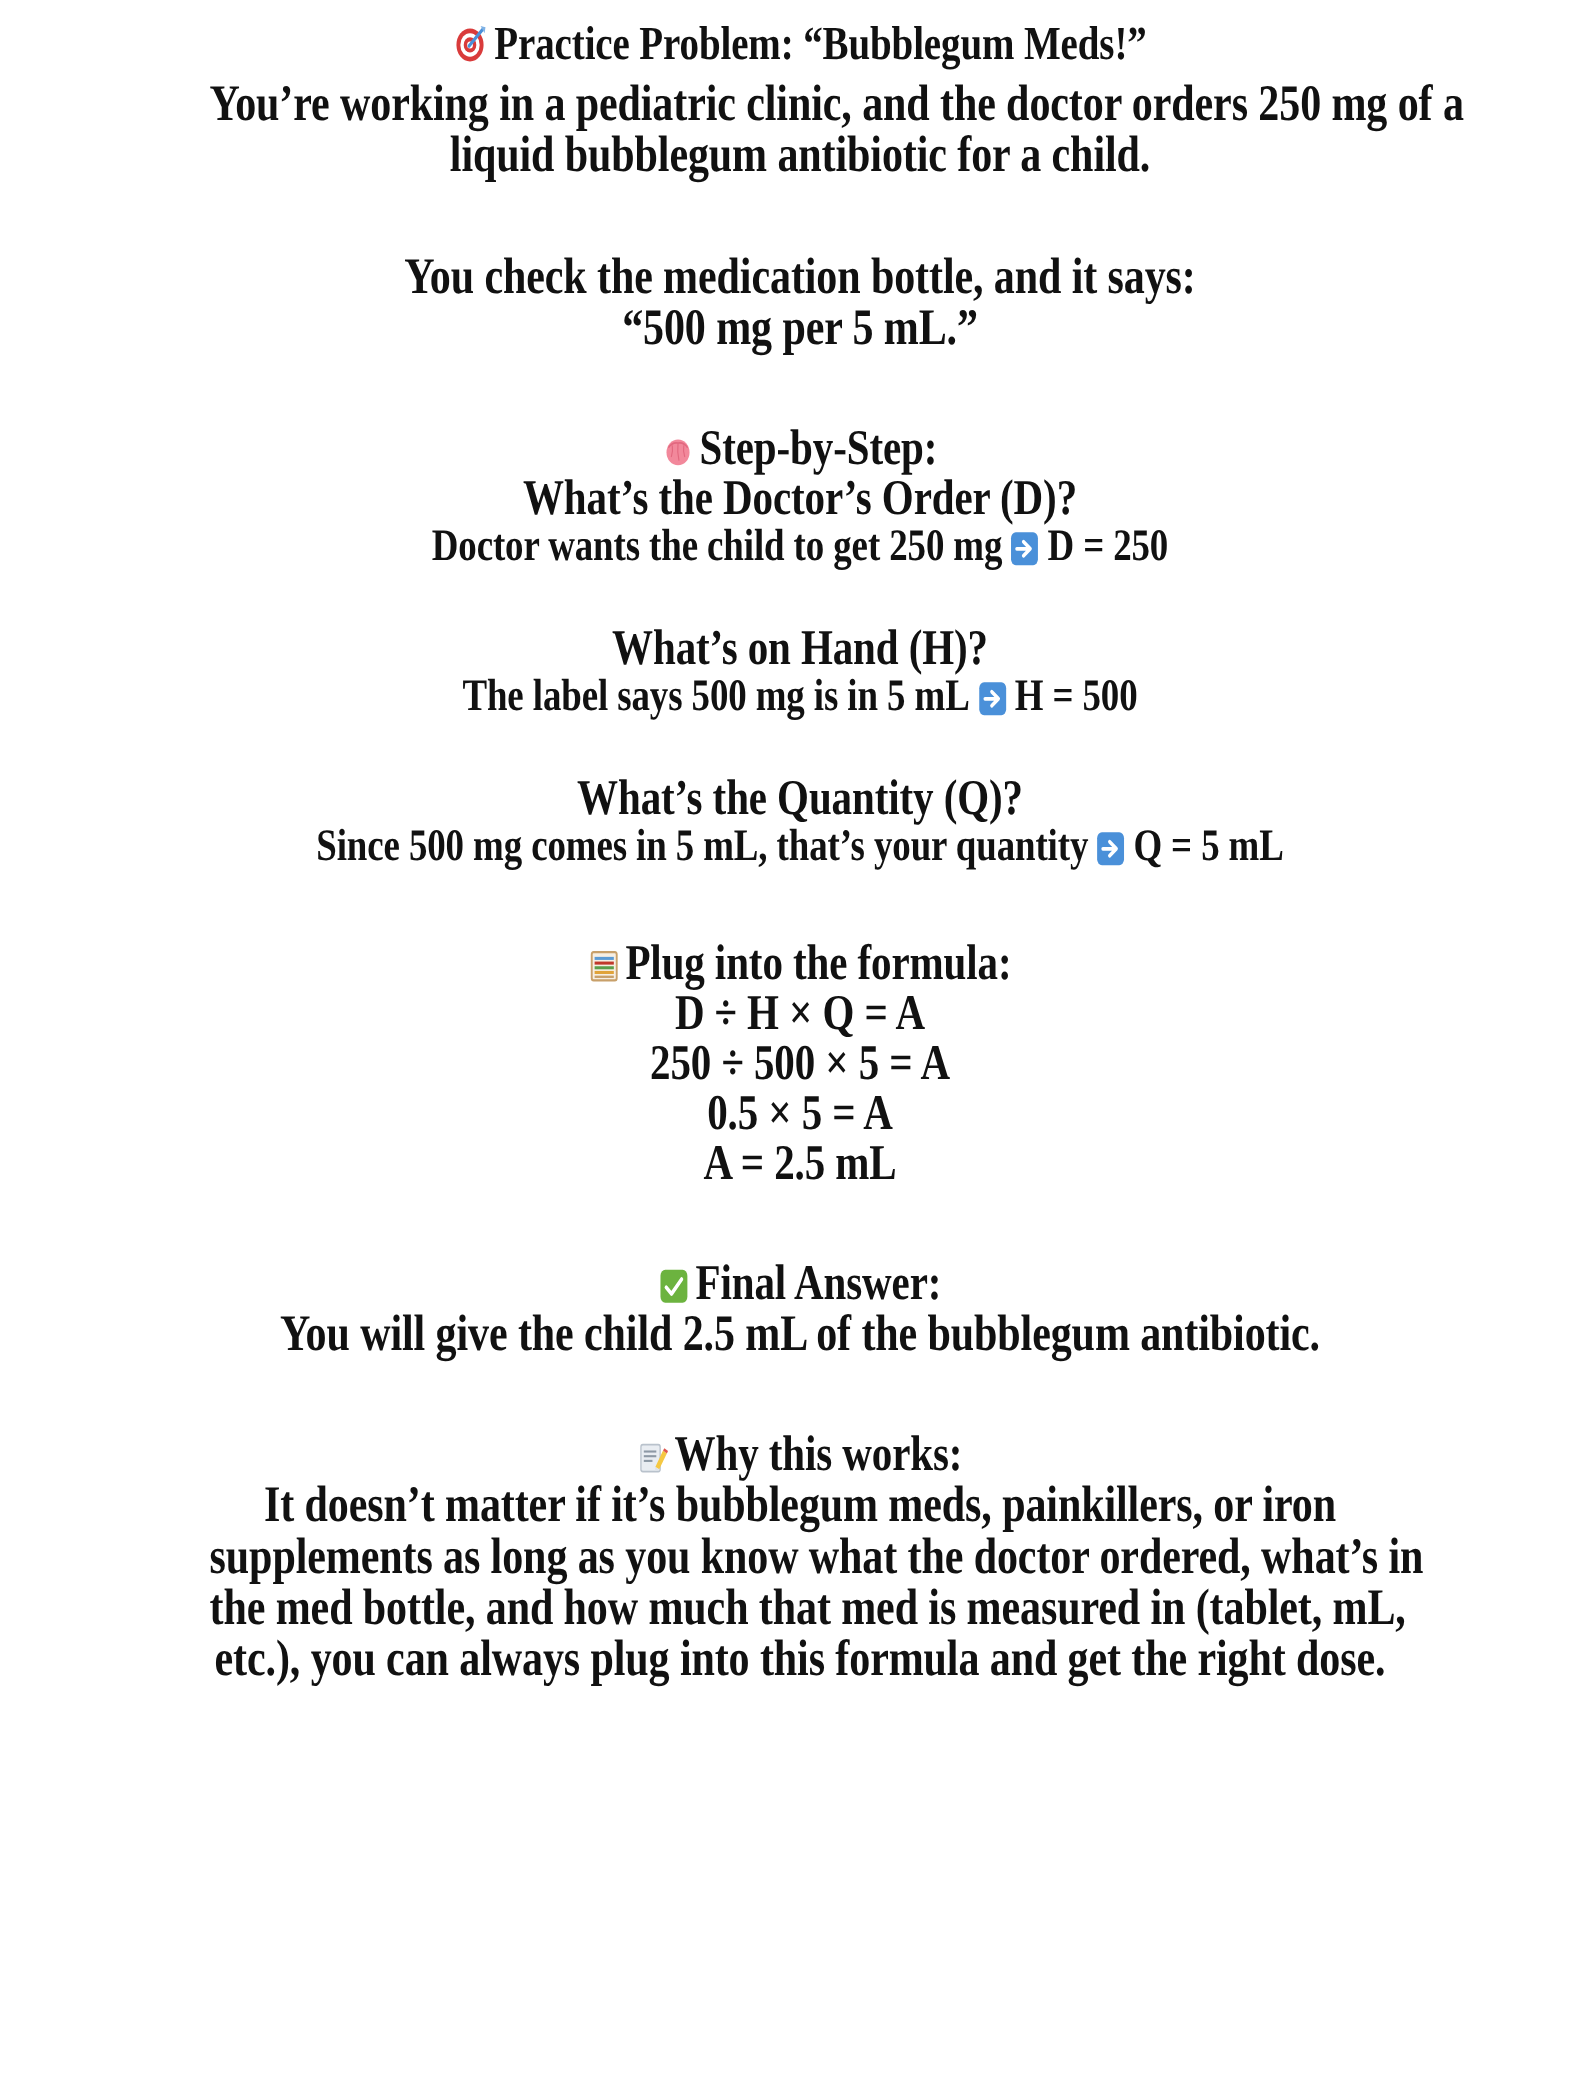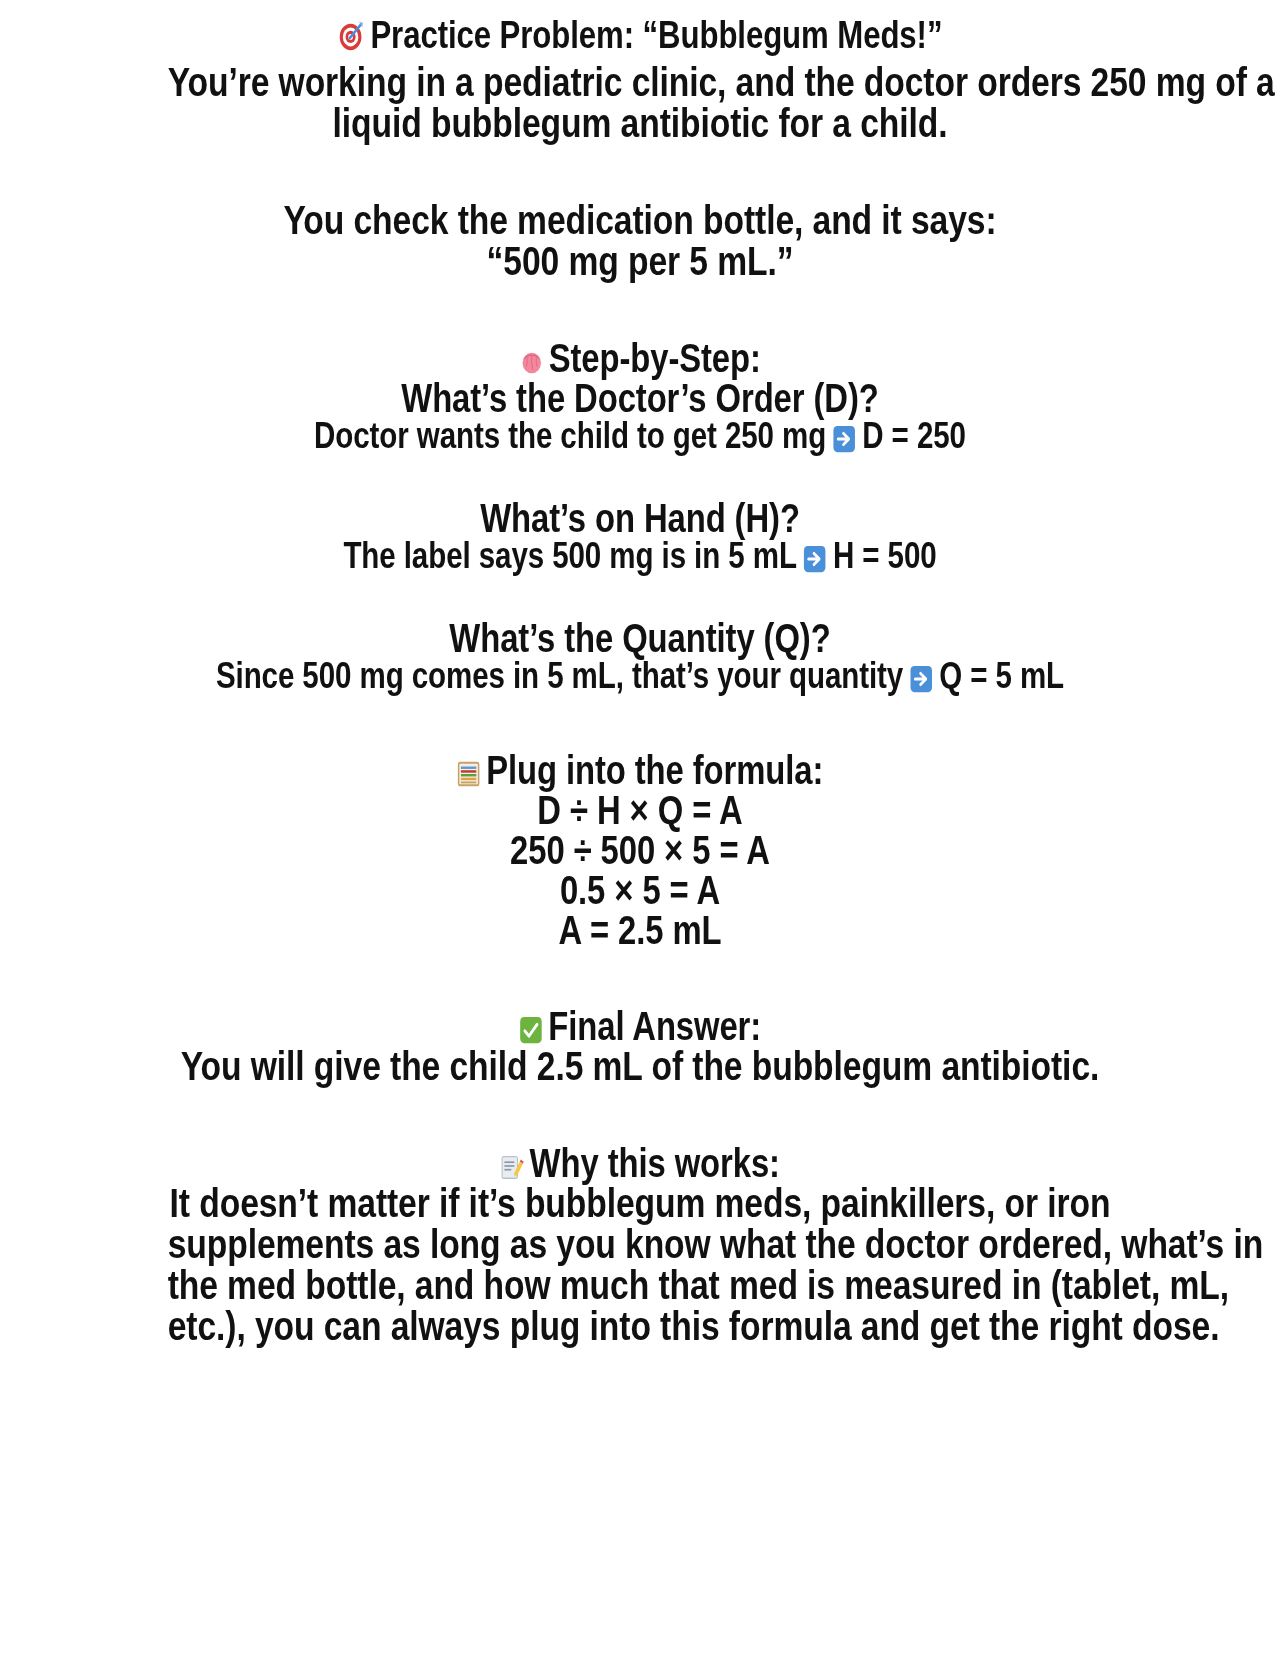--- a/index.html
+++ b/index.html
@@ -15,20 +15,21 @@
     color: #111111;
     overflow: hidden;
   }
   .page {
     position: relative;
     width: 1276px;
     height: 1671px;
     background: #ffffff;
     box-sizing: border-box;
     padding: 16px 60px 0 64px;
+    font-family: Liberation Serif, serif;
   }
   
   .line {
     text-align: center;
     color: #111111;
     font-weight: 700;
     line-height: 1.0;
     white-space: nowrap;
     transform: scaleX(0.82);
     transform-origin: center center;

